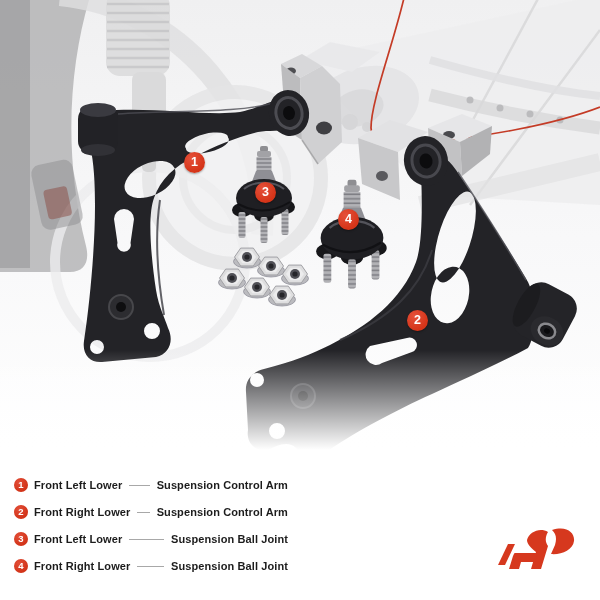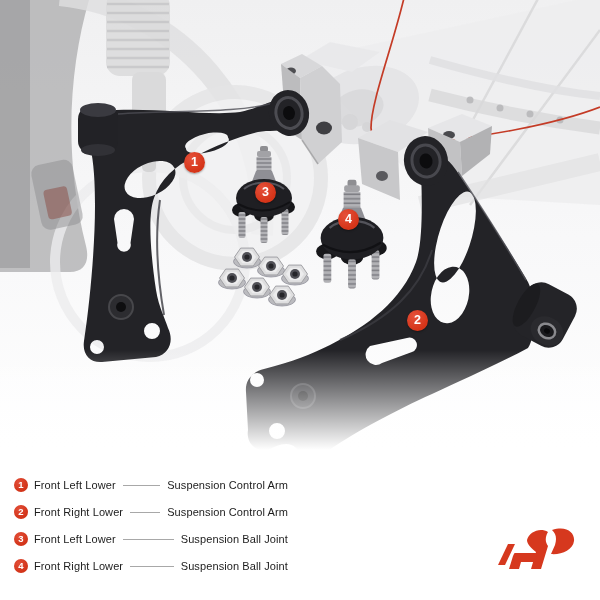--- a/index.html
+++ b/index.html
@@ -20,21 +20,21 @@
   .b3{left:255px;top:182px;}
   .b4{left:338px;top:209px;}
   
   .legend{position:absolute;left:14px;top:476px;width:274px;display:flex;flex-direction:column;}
   .legend-row{display:flex;align-items:center;height:18px;margin-bottom:9px;}
   .lbadge{
     flex:0 0 auto;width:14px;height:14px;border-radius:50%;
     background:radial-gradient(circle at 35% 30%, #e24d37 0%, #d23318 70%);
     color:#fff;font-weight:bold;font-size:9.5px;line-height:14px;text-align:center;margin-right:6px;
   }
-  .pos,.part{font-size:11px;font-weight:normal;color:#1c1c1c;white-space:nowrap;letter-spacing:.1px;}
+  .pos,.part{font-size:11px;font-weight:bold;color:#1c1c1c;white-space:nowrap;letter-spacing:.1px;}
   .leader{flex:1 1 auto;height:0;border-top:1px solid #a8a8a8;margin:0 7px;}
   .logo{position:absolute;left:494px;top:526px;}
 </style>
 </head>
 <body>
 
 <div class="stage">
 
   <svg class="photo" width="600" height="475" viewBox="0 0 600 475">
     <defs>

